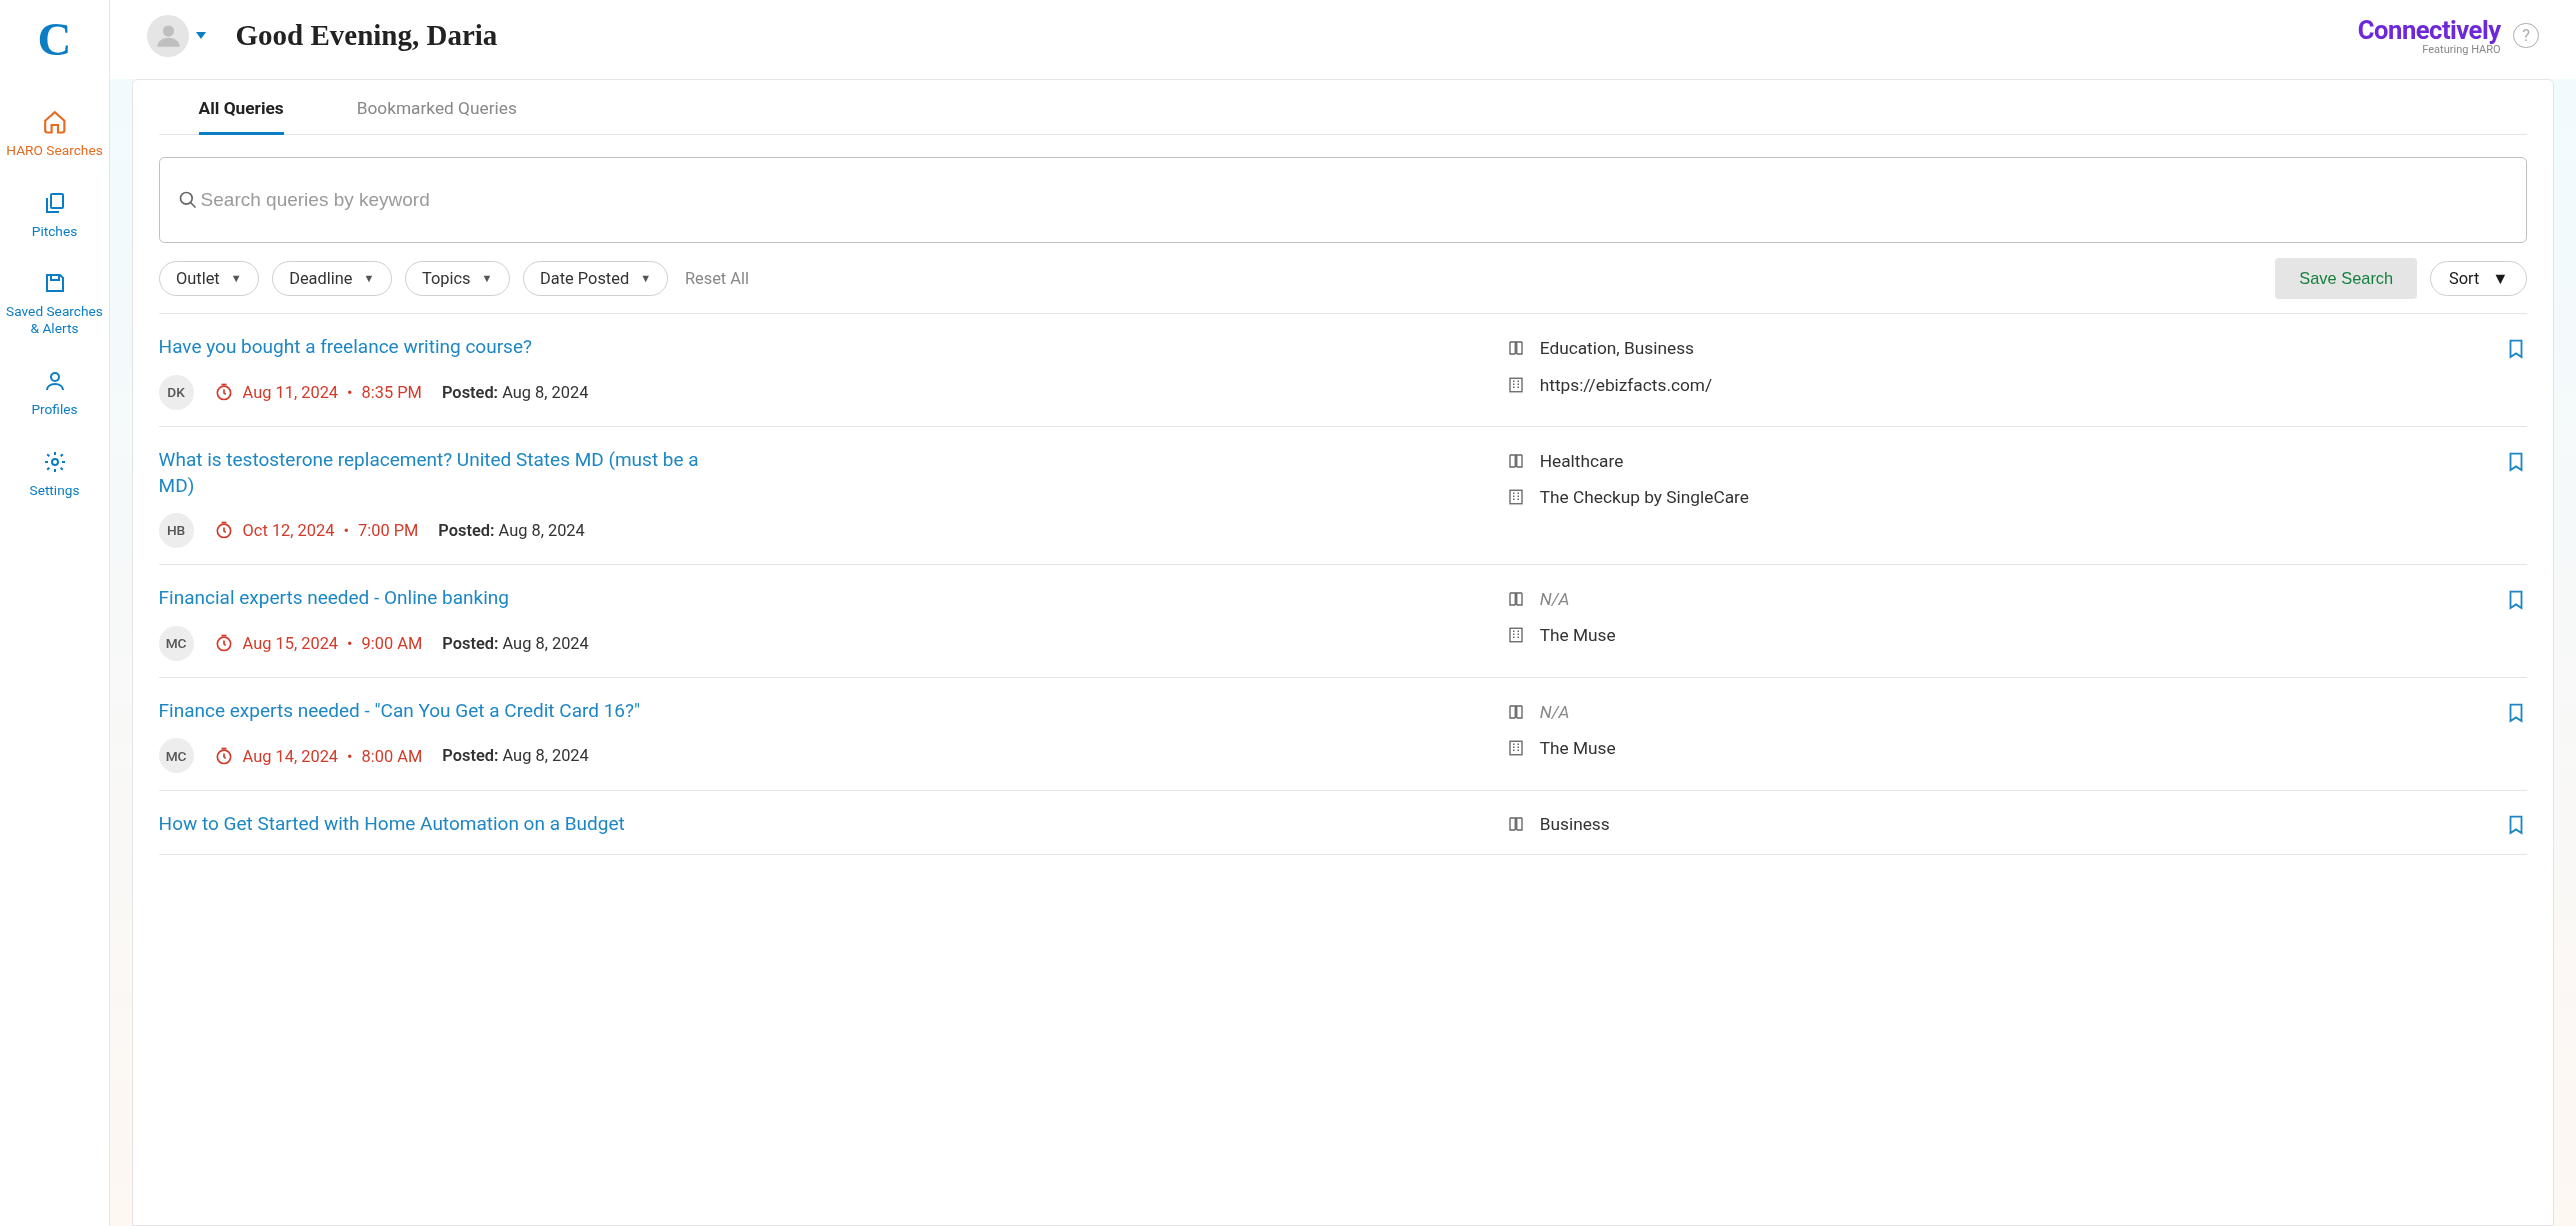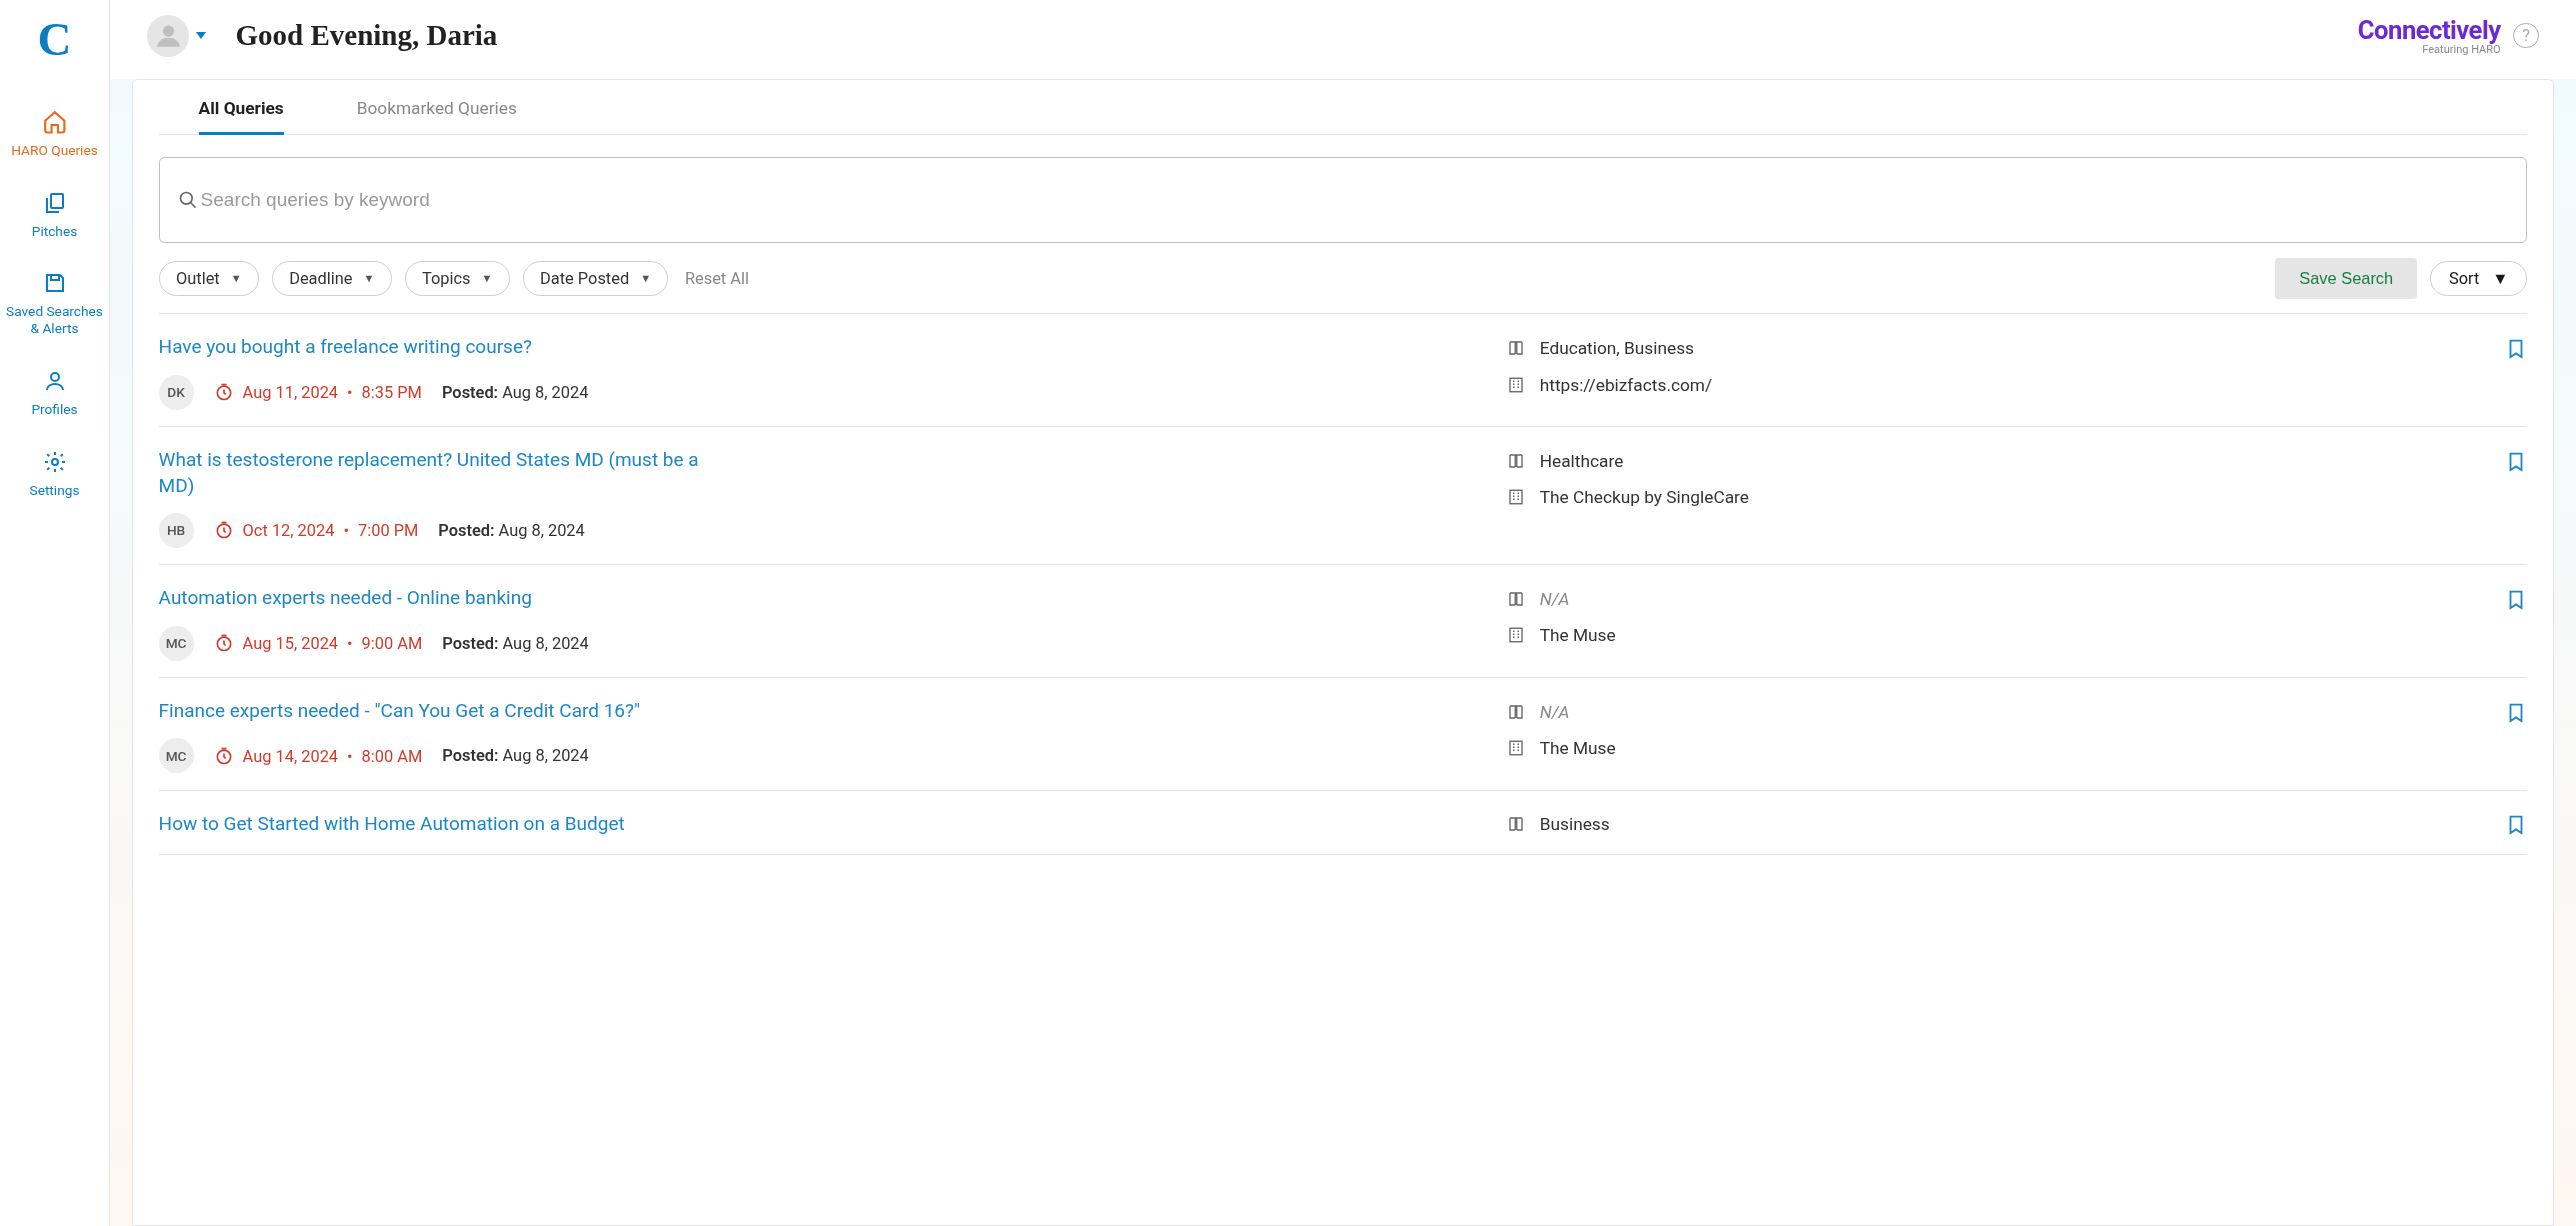--- a/index.html
+++ b/index.html
@@ -205,21 +205,21 @@
 
   <nav class="sidebar">
     <div class="logo-c">C</div>
 
     <div class="nav-item active">
       <span class="nav-icon">
         <svg width="25.6" height="25.6" viewBox="0 0 24 24" fill="none" stroke="#e66a1f" stroke-width="2">
             <path d="M3 11l9-8 9 8v9a2 2 0 0 1-2 2h-4v-7h-6v7H5a2 2 0 0 1-2-2z"></path>
           </svg>
       </span>
-      <span class="nav-label" style="color:#e66a1f">HARO Queries</span>
+      <span class="nav-label" style="color:#e66a1f">HARO Searches</span>
     </div>
 
     <div class="nav-item">
       <span class="nav-icon">
         <svg width="24" height="24" viewBox="0 0 24 24" fill="none" stroke="#0a7dc4" stroke-width="2">
             <rect x="8" y="3" width="12" height="14" rx="1"></rect>
             <path d="M4 7v14h12"></path>
           </svg>
       </span>
       <span class="nav-label">Pitches</span>
@@ -437,21 +437,21 @@
     <div class="bookmark-col">
       <span class="bookmark-btn">
                 <svg width="22" height="25.6" viewBox="0 0 24 24" fill="none" stroke="#1d87c5" stroke-width="2">
                   <path d="M6 3h12v18l-6-4-6 4z"></path>
                 </svg>
               </span>
     </div>
           </div>
           <div class="query">
     <div class="q-left">
-      <a class="q-title">Automation experts needed - Online banking</a>
+      <a class="q-title">Financial experts needed - Online banking</a>
 
       <div class="q-meta">
         <div class="badge">MC</div>
         <div class="deadline">
           <span>
                     <svg width="20" height="20" viewBox="0 0 24 24" fill="none" stroke="#d23b2a" stroke-width="2">
                       <circle cx="12" cy="13" r="8"></circle>
                       <path d="M12 9v4l2 2"></path>
                       <path d="M9 3h6"></path>
                     </svg>

